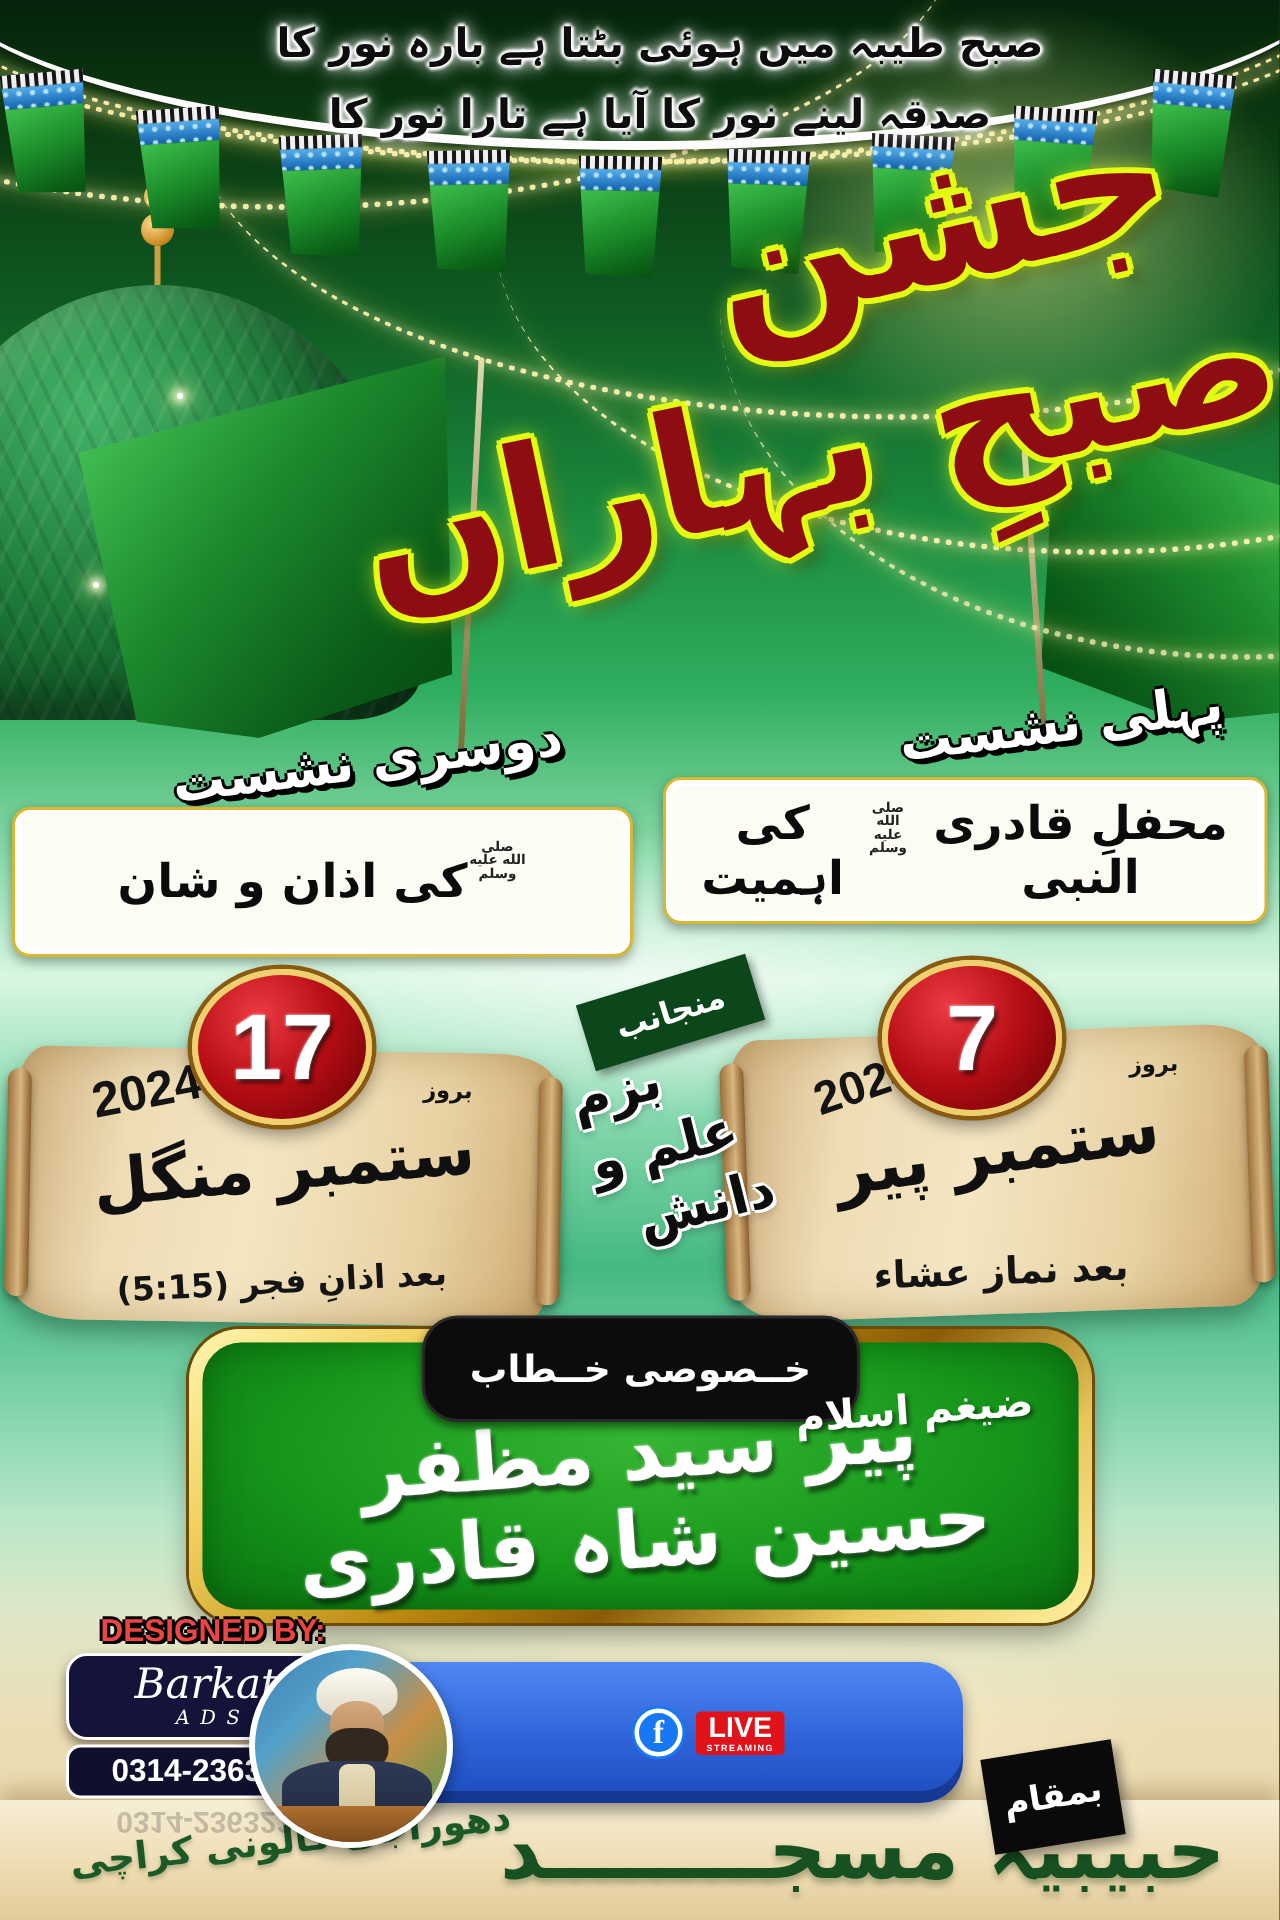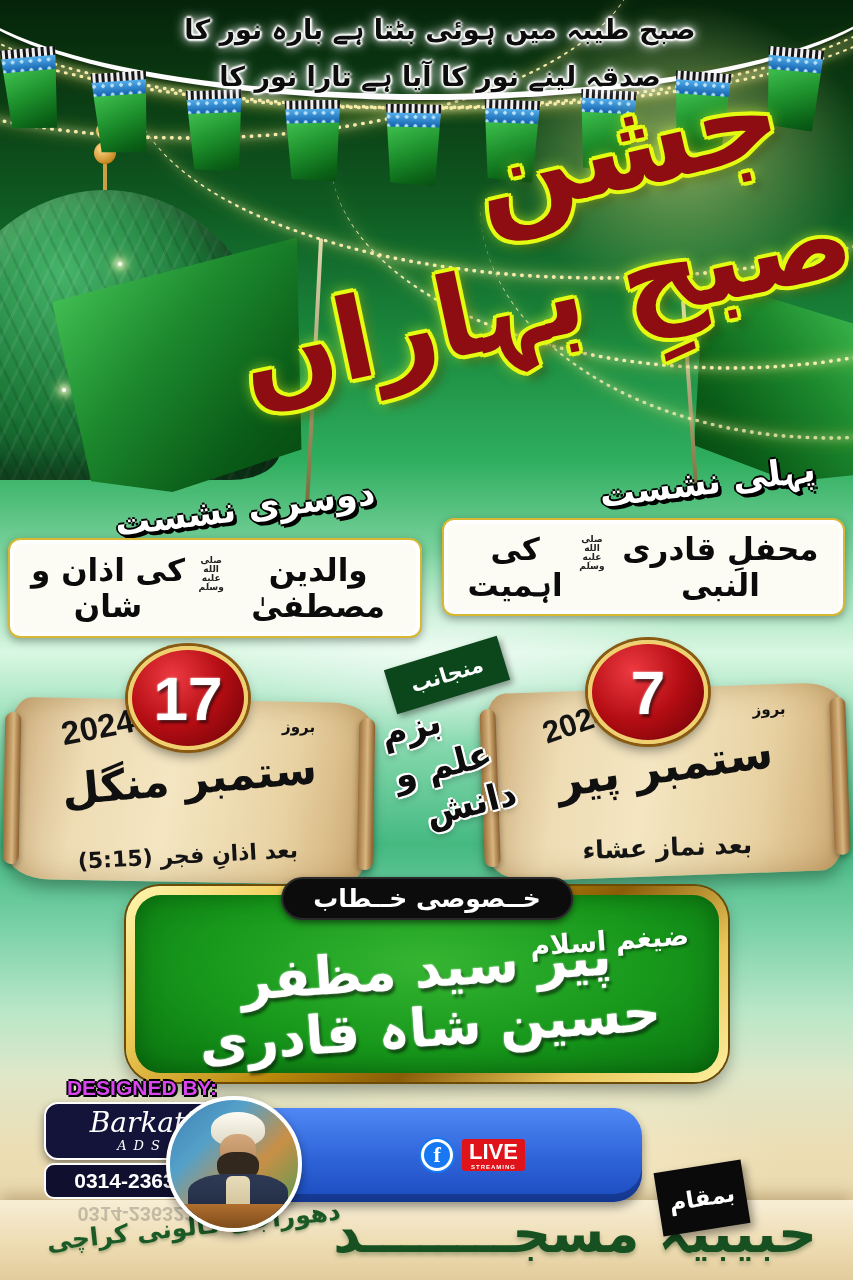--- a/index.html
+++ b/index.html
@@ -155,32 +155,32 @@
   
   .gold-frame { position:absolute; left:126px; top:886px; width:602px; height:196px; z-index:9;
     border-radius:34px; padding:9px;
     background:linear-gradient(140deg,#fff6b0 0%, #f1cf5c 20%, #b8860b 45%, #8a5c07 60%, #e8c65a 80%, #fff0a0 100%);
     box-shadow:0 0 0 2px #6d4a05, 0 8px 16px rgba(0,0,0,.35); }
   .green-panel { position:relative; width:100%; height:100%; border-radius:26px; overflow:visible;
     background:radial-gradient(ellipse at 50% 38%, #35b532 0%, #17981b 55%, #0a7210 100%);
     box-shadow:inset 0 0 24px rgba(0,60,0,.5); }
   .khitab-pill { position:absolute; left:50%; top:-18px; transform:translateX(-50%);
     background:#0c0c0c; color:#fff; border:2px solid #2a2a2a; border-radius:24px;
-    padding:5px 30px; font-size:25px; font-weight:bold; white-space:nowrap; z-index:10;
+    padding:19px 30px; font-size:25px; font-weight:bold; white-space:nowrap; z-index:10;
     box-shadow:0 3px 6px rgba(0,0,0,.5); }
   .zaigham { position:absolute; right:30px; top:30px; color:#fff; font-size:27px; font-weight:bold;
     transform:rotate(-4deg); text-shadow:2px 2px 3px rgba(0,0,0,.45); z-index:10; }
   .big-name { position:absolute; inset:0; display:flex; align-items:center; justify-content:center;
     padding:34px 18px 6px; text-align:center; transform:rotate(-4deg);
     color:#fff; font-weight:bold; font-size:53px; line-height:1.12;
     text-shadow:2px 4px 3px rgba(0,0,0,.5), 0 0 2px #fff; }
 
   
   .designed-label { position:absolute; left:36px; top:1076px; width:212px; z-index:10; text-align:center;
-    font-family:"Liberation Sans", sans-serif; font-weight:bold; font-size:21px; color:#d946ef;
+    font-family:"Liberation Sans", sans-serif; font-weight:bold; font-size:21px; color:#ef4444;
     text-shadow:-2px 0 0 #000, 2px 0 0 #000, 0 -2px 0 #000, 0 2px 0 #000, 2px 2px 0 #000; }
   .barkati-box { position:absolute; left:44px; top:1102px; width:196px; height:58px; z-index:10;
     background:#14143b; border:2px solid #fff; border-radius:14px;
     display:flex; flex-direction:column; align-items:center; justify-content:center;
     box-shadow:0 4px 8px rgba(0,0,0,.45); }
   .barkati-name { font-family:"DejaVu Serif", serif; font-style:italic; font-size:28px; color:#fff; line-height:1; }
   .barkati-sub { font-family:"DejaVu Serif", serif; font-style:italic; font-size:13px; color:#fff; letter-spacing:7px; margin-top:1px; }
   .phone-box { position:absolute; left:44px; top:1163px; width:196px; height:36px; z-index:10;
     background:#10102e; border:2px solid #fff; border-radius:10px;
     display:flex; align-items:center; justify-content:center;
@@ -193,21 +193,21 @@
     border-radius:28px; background:linear-gradient(180deg,#4f88f4 0%, #2e63d8 55%, #1c4cbe 100%);
     box-shadow:0 5px 10px rgba(0,0,0,.4), inset 0 -8px 0 rgba(10,30,90,.45);
     display:flex; flex-direction:column; align-items:center; justify-content:center; padding-left:58px; }
   .bb-row { display:flex; align-items:center; gap:9px; }
   .fb-icon { width:32px; height:32px; border-radius:50%; background:#1877f2; border:3px solid #fff;
     box-shadow:0 0 0 2px #1877f2; display:flex; align-items:center; justify-content:center;
     font-family:"Liberation Serif", serif; font-weight:bold; font-size:22px; color:#fff; line-height:1; }
   .live-badge { background:#e0121a; color:#fff; border-radius:3px; padding:2px 7px 1px;
     display:flex; flex-direction:column; align-items:center; line-height:1;
     font-family:"Liberation Sans", sans-serif; font-weight:bold; }
-  .live-word { font-size:22px; } .streaming-word { font-size:6px; letter-spacing:1px; margin-top:1px; }
+  .live-word { font-size:19px; } .streaming-word { font-size:6px; letter-spacing:1px; margin-top:1px; }
   .bb-name { font-family:"Liberation Sans", sans-serif; font-weight:bold; color:#fff;
     text-shadow:1px 2px 2px rgba(0,0,0,.45); }
   .bb-name1 { font-size:29px; } .bb-name2 { font-size:32px; margin-top:2px; }
 
   .photo-circle { position:absolute; left:166px; top:1096px; width:136px; height:136px; z-index:11;
     border-radius:50%; border:4px solid #fff; overflow:hidden; box-shadow:0 4px 10px rgba(0,0,0,.4);
     background:linear-gradient(135deg,#3f7db2 0%, #53a1c9 30%, #c98f46 60%, #3f9e57 100%); }
   .person-turban { position:absolute; left:41px; top:12px; width:54px; height:34px; border-radius:50% 50% 40% 40%;
     background:linear-gradient(180deg,#fdfbf2,#ded8c4); }
   .person-face { position:absolute; left:50px; top:34px; width:36px; height:32px; border-radius:46%;
@@ -330,21 +330,20 @@
   </div>
 
   <div class="session-label label-first urdu">پہلی نشست</div>
   <div class="session-box box-first urdu">
     <span>محفلِ قادری النبی</span>
     <span class="pbuh">صلى الله عليه وسلم</span>
     <span>کی اہمیت</span>
   </div>
   <div class="session-label label-second urdu">دوسری نشست</div>
   <div class="session-box box-second urdu">
-    <span>والدین مصطفیٰ</span>
     <span class="pbuh">صلى الله عليه وسلم</span>
     <span>کی اذان و شان</span>
   </div>
 
   <div class="scroll scroll-right">
     <div class="scroll-inner urdu">
       <div class="sc-year sc-year-r">2024</div>
       <div class="sc-broz">بروز</div>
       <div class="sc-date sc-date-r">ستمبر پیر</div>
       <div class="sc-time sc-time-r">بعد نماز عشاء</div>

